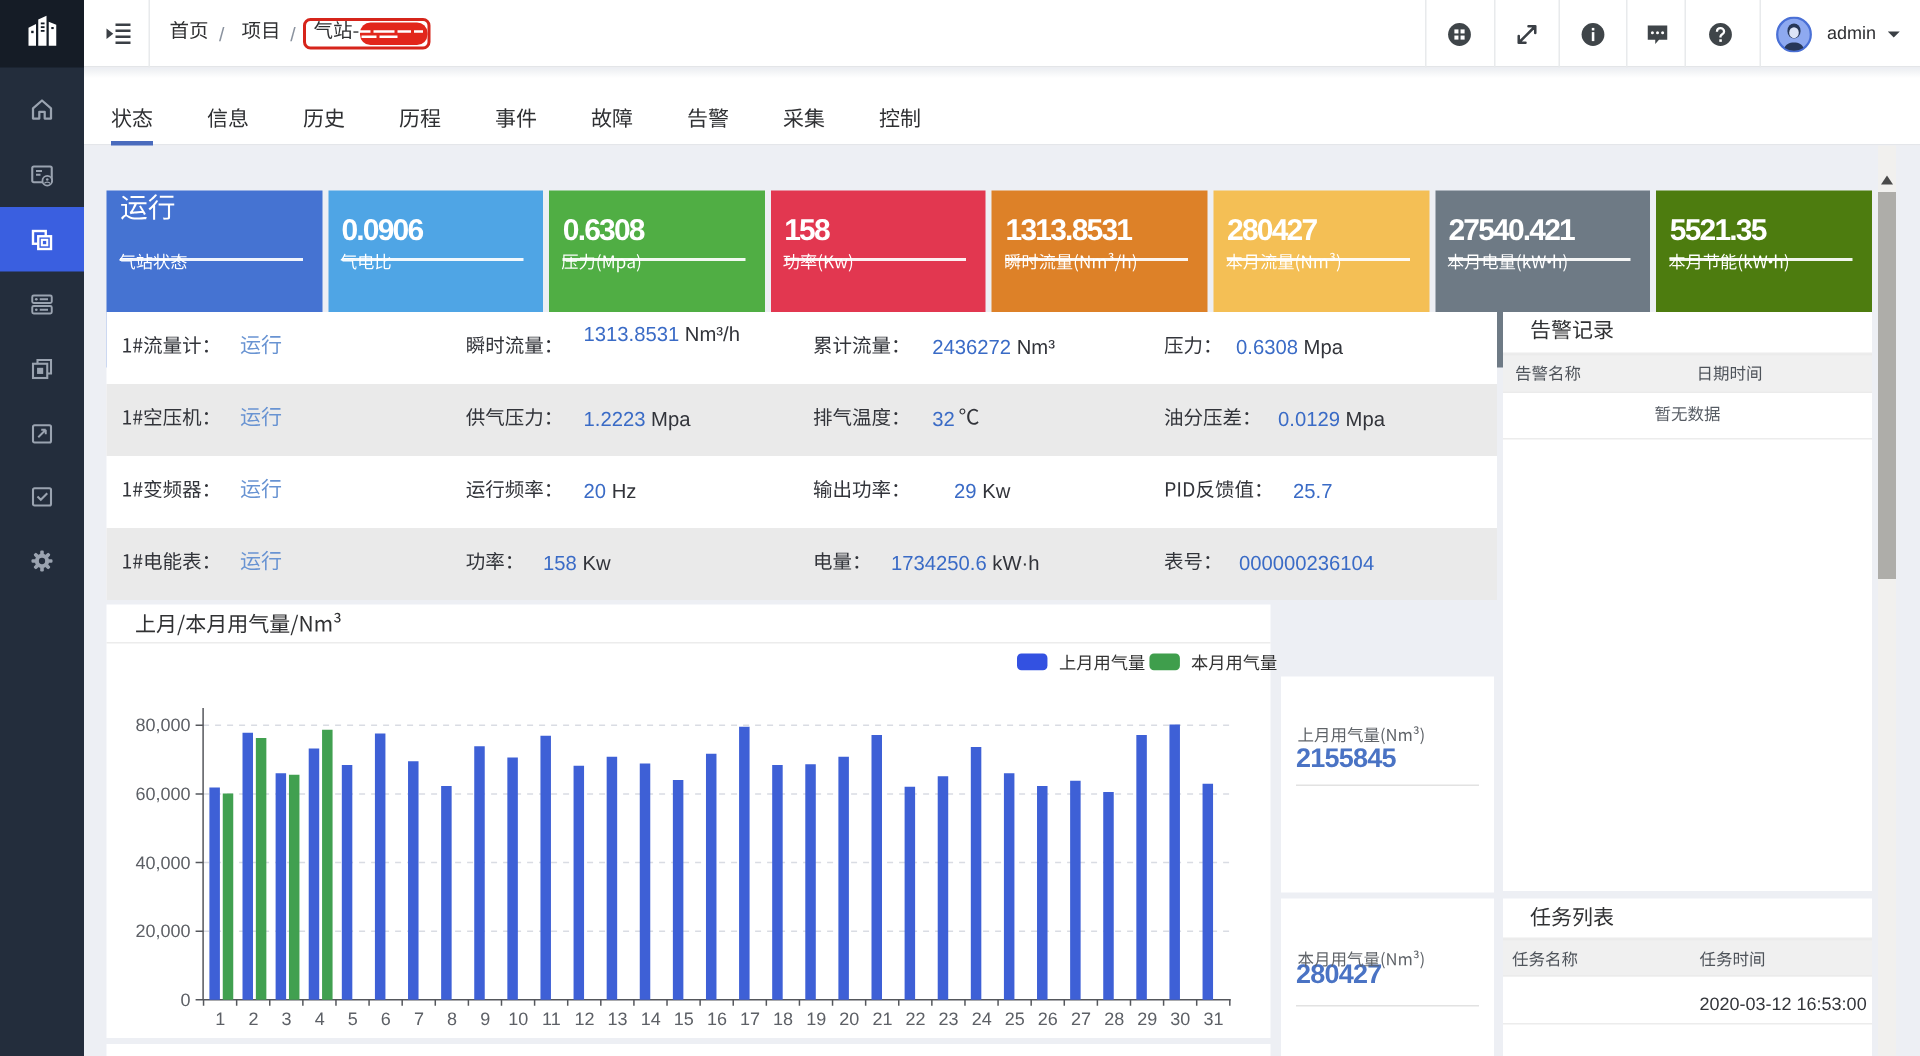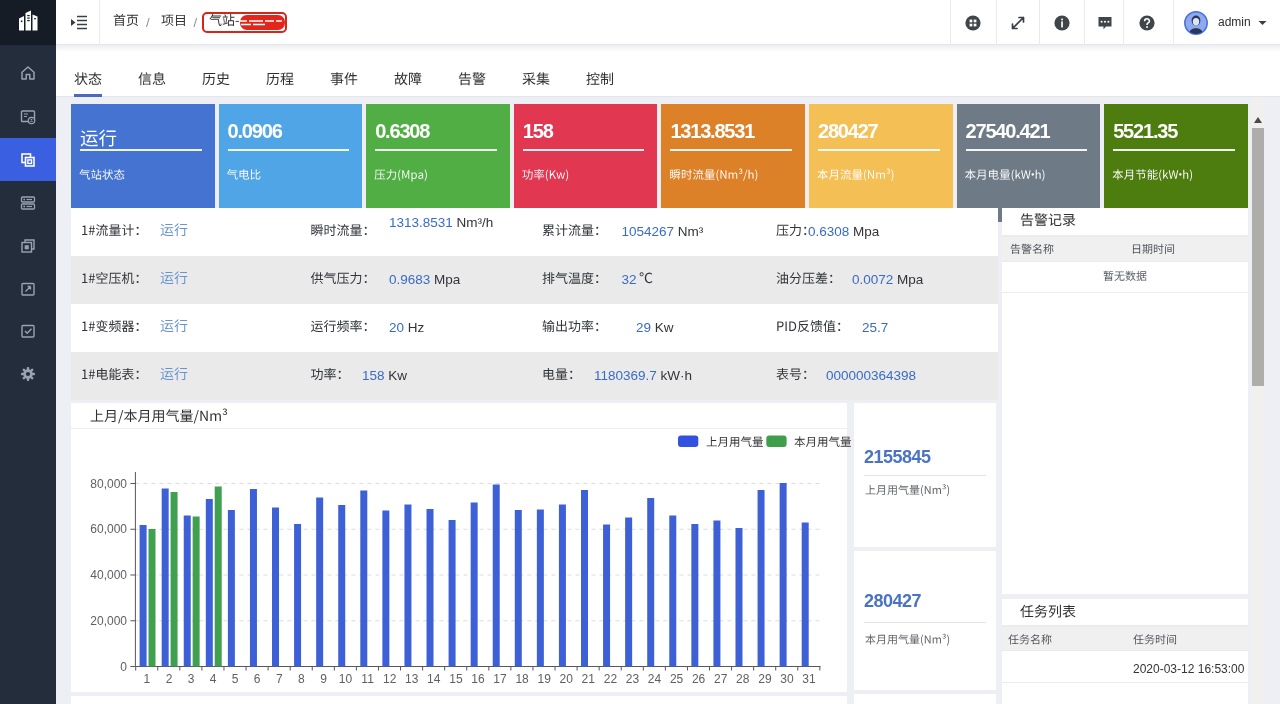--- a/index.html
+++ b/index.html
@@ -7,31 +7,31 @@
 .abs { position:absolute; }
 #sidebar { left:0; top:0; width:56px; height:704px; background:#232d3c; }
 #logoblk { left:0; top:0; width:56px; height:45px; background:#151c26; }
 #navactive { left:0; top:138px; width:56px; height:43px; background:#3a5fe0; }
 #header { left:56px; top:0; width:1224px; height:45px; background:#fff; border-bottom:1px solid #e3e5e8; }
 .hsep { position:absolute; top:0; width:1px; height:45px; background:#e8eaec; }
 #redbox { left:202px; top:11.5px; width:85px; height:21px; border:2.5px solid #d6251b; border-radius:5px; }
 #redpill { left:240px; top:15px; width:45px; height:14.5px; background:#e2261b; border-radius:7px; }
 #tabstrip { left:56px; top:46px; width:1224px; height:51px; background:#fff; border-bottom:1px solid #e4e6ea; }
 #tabline { left:74px; top:94px; width:28px; height:2.5px; background:#4a6bbd; }
-.card { position:absolute; top:104px; height:118px;padding-left:21px; }
+.card { position:absolute; top:127px; height:118px;padding-left:21px; }
 .cardnum { position:absolute; left:9px; top:15.8px; font-size:20px; font-weight:bold; color:#fff; letter-spacing:-1.2px; }
 .carddiv { position:absolute; left:9px; top:45px; height:1.5px; background:rgba(255,255,255,0.92); }
 #tablepanel { left:71px; top:208px; width:927px; height:192px; background:#fff; }
 .trow { position:absolute; left:0; width:927px; height:48px; }
 .gray { background:#eaeaea; }
 .val { color:#3a6bc6; }
 .cell { position:absolute; font-size:13.5px; color:#32343a; white-space:nowrap; }
 #chartpanel { left:71px; top:403px; width:776px; height:289px; background:#fff; }
 #charttitlesep { left:71px; top:427.5px; width:776px; height:1px; background:#ececec; }
-.rcard { position:absolute; left:854px; width:142px; background:#fff; }
+.rcard { position:absolute; left:854px; width:142px; background:#fff;margin-top:48px; }
 .rnum { position:absolute; left:10px; font-size:18px; font-weight:bold; color:#4a73c4; letter-spacing:-0.5px; }
 .rdiv { position:absolute; left:10px; width:122px; height:1px; background:#e2e2e2; }
 #alarmpanel { left:1002px; top:208px; width:246px; height:386px; background:#fff; }
 #taskpanel { left:1002px; top:599px; width:246px; height:105px; background:#fff; }
 .phead { position:absolute; left:0; width:246px; background:#f0f0f0; border-top:1px solid #ebebeb; border-bottom:1px solid #ebebeb; }
 .psep { position:absolute; left:0; width:246px; height:1px; background:#ececec; }
 #scrolltrack { left:1252px; top:97px; width:12px; height:607px; background:#f1f0ee; }
 #scrollthumb { left:1252px; top:128px; width:12px; height:258px; background:#aeada9; }
 #scrollarrow { left:1253.5px; top:117px; width:0; height:0; border-left:4.5px solid transparent; border-right:4.5px solid transparent; border-bottom:6px solid #4a4a4a; }
 .lat { position:absolute; white-space:nowrap; }
@@ -87,31 +87,31 @@
 <div class="card" style="left:1104.2px;width:143.6px;background:#4d7c0f">
     <div class="cardnum">5521.35</div>
     <div class="carddiv" style="width:121.6px"></div>
   </div>
 <div class="abs" id="tablepanel">
 <div class="trow gray" style="top:48px"></div>
 <div class="trow gray" style="top:144px"></div>
 </div>
 <div class="abs" style="left:71px;top:208px;width:927px;height:192px">
     <div class="cell" style="left:318.0px;top:7px"><span class="val">1313.8531</span> Nm³/h</div>
-    <div class="cell" style="left:550.5px;top:15.5px"><span class="val">1054267</span> Nm³</div>
-    <div class="cell" style="left:737px;top:15.5px"><span class="val">0.6308</span> Mpa</div>
-    <div class="cell" style="left:318.0px;top:63.5px"><span class="val">0.9683</span> Mpa</div>
+    <div class="cell" style="left:550.5px;top:15.5px"><span class="val">2436272</span> Nm³</div>
+    <div class="cell" style="left:753.0px;top:15.5px"><span class="val">0.6308</span> Mpa</div>
+    <div class="cell" style="left:318.0px;top:63.5px"><span class="val">1.2223</span> Mpa</div>
     <div class="cell" style="left:550.5px;top:63.5px"><span class="val">32</span></div>
-    <div class="cell" style="left:781.0px;top:63.5px"><span class="val">0.0072</span> Mpa</div>
+    <div class="cell" style="left:781.0px;top:63.5px"><span class="val">0.0129</span> Mpa</div>
     <div class="cell" style="left:318.0px;top:111.5px"><span class="val">20</span> Hz</div>
     <div class="cell" style="left:565px;top:111.5px"><span class="val">29</span> Kw</div>
     <div class="cell" style="left:791.0px;top:111.5px"><span class="val">25.7</span></div>
     <div class="cell" style="left:291.0px;top:159.5px"><span class="val">158</span> Kw</div>
-    <div class="cell" style="left:523.0px;top:159.5px"><span class="val">1180369.7</span> kW·h</div>
-    <div class="cell" style="left:755.0px;top:159.5px"><span class="val">000000364398</span></div>
+    <div class="cell" style="left:523.0px;top:159.5px"><span class="val">1734250.6</span> kW·h</div>
+    <div class="cell" style="left:755.0px;top:159.5px"><span class="val">000000236104</span></div>
   </div>
 <div class="abs" id="chartpanel">
     <svg width="776" height="289" viewBox="71 0 776 289" style="position:absolute;left:0;top:0">
       <line x1="135.4" y1="80.50" x2="820.5" y2="80.50" stroke="#d9dce3" stroke-width="1" stroke-dasharray="4 4"></line>
       <line x1="135.4" y1="126.25" x2="820.5" y2="126.25" stroke="#d9dce3" stroke-width="1" stroke-dasharray="4 4"></line>
       <line x1="135.4" y1="172.00" x2="820.5" y2="172.00" stroke="#d9dce3" stroke-width="1" stroke-dasharray="4 4"></line>
       <line x1="135.4" y1="217.75" x2="820.5" y2="217.75" stroke="#d9dce3" stroke-width="1" stroke-dasharray="4 4"></line>
       <line x1="135.4" y1="69.00" x2="135.4" y2="263.50" stroke="#55575c" stroke-width="1"></line>
       <line x1="135.4" y1="263.50" x2="820.5" y2="263.50" stroke="#55575c" stroke-width="1"></line>
       <line x1="130.4" y1="80.50" x2="135.4" y2="80.50" stroke="#55575c" stroke-width="1"></line>

